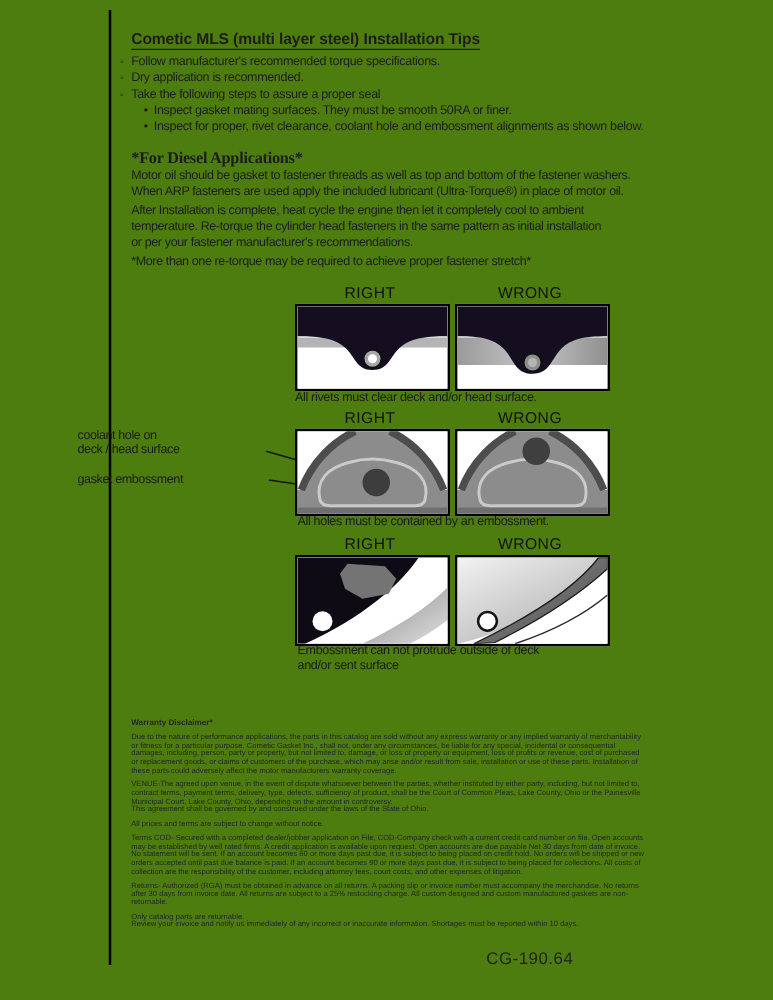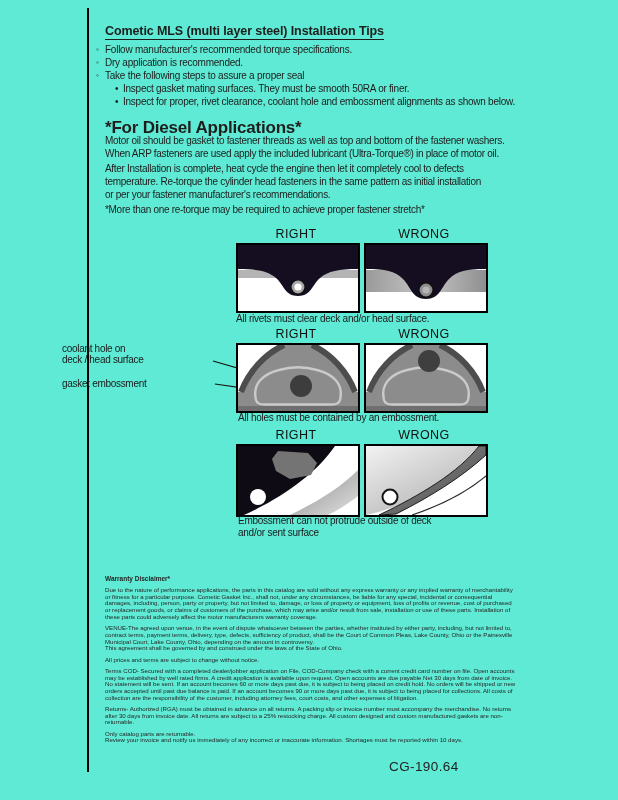--- a/index.html
+++ b/index.html
@@ -1,27 +1,27 @@
 <!DOCTYPE html>
 <html><head>
 <meta charset="utf-8">
 <style>
   html,body{margin:0;padding:0;background:#ffffff;}
-  .page{position:relative;width:618px;height:800px;background:#5eead4;overflow:hidden;
+  .page{position:relative;width:618px;height:800px;background:#4d7c0f;overflow:hidden;
         font-family:"Liberation Sans",sans-serif;color:#1d1d1d;}
   .abs{position:absolute;}
   .rule-left{left:87px;top:8px;width:2px;height:764px;background:#000;}
   .title{left:105px;top:24px;font-size:12.5px;font-weight:bold;letter-spacing:-0.1px;
          border-bottom:1.5px solid #1d1d1d;padding-bottom:1px;}
   .tips{left:96px;top:43px;width:470px;font-size:10px;letter-spacing:-0.25px;line-height:13px;}
   .b-row{display:flex;}
   .b-mark{width:9px;flex:0 0 9px;font-size:8.5px;line-height:13px;color:#1d1d1d;}
   .sub{margin-left:19px;}
   .sub .b-mark{width:8px;flex:0 0 8px;font-size:10px;}
-  .h-diesel{left:105px;top:118px;font-size:17px;font-weight:bold;letter-spacing:-0.2px;}
+  .h-diesel{left:105px;top:118px;font-size:13px;font-weight:bold;letter-spacing:-0.2px;font-family:Liberation Serif, serif;}
   .para{left:105px;width:460px;font-size:10px;letter-spacing:-0.3px;line-height:12.8px;white-space:pre-line;}
   .p1{top:135px;} .p2{top:163px;} .note{top:204px;white-space:normal;}
   .dlabel{width:120px;text-align:center;font-size:12.5px;letter-spacing:0.4px;color:#111;}
   .panel{width:120px;border:2.5px solid #000;display:block;background:#fff;}
   .panel svg{display:block;}
   .caption{font-size:10px;letter-spacing:-0.25px;line-height:12px;color:#1b1b1b;white-space:pre-line;}
   .callout{right:406px;width:150px;font-size:10px;letter-spacing:-0.3px;
            line-height:11px;color:#1b1b1b;white-space:pre-line;}
   .warranty{left:105px;top:575px;width:411px;color:#262626;}
   .warranty h3{margin:0 0 5px 0;font-size:6.5px;font-weight:bold;}
@@ -57,21 +57,21 @@
     </div>
     <div class="b-row sub">
       <span class="b-mark">•</span>
       <span>Inspect for proper, rivet clearance, coolant hole and embossment alignments as shown below.</span>
     </div>
   </div>
 
   <div class="abs h-diesel">*For Diesel Applications*</div>
   <div class="abs para p1">Motor oil should be gasket to fastener threads as well as top and bottom of the fastener washers.
 When ARP fasteners are used apply the included lubricant (Ultra-Torque®) in place of motor oil.</div>
-  <div class="abs para p2">After Installation is complete, heat cycle the engine then let it completely cool to defects
+  <div class="abs para p2">After Installation is complete, heat cycle the engine then let it completely cool to ambient
 temperature. Re-torque the cylinder head fasteners in the same pattern as initial installation
 or per your fastener manufacturer's recommendations.</div>
   <div class="abs para note">*More than one re-torque may be required to achieve proper fastener stretch*</div>
 
   <div class="abs dlabel" style="left:236px;top:227px">RIGHT</div>
   <div class="abs dlabel" style="left:364px;top:227px">WRONG</div>
 
   <div class="abs panel" style="left:236px;top:243px">
     <svg width="120" height="66" viewBox="0 0 120 66">
       <rect width="120" height="66" fill="#ffffff"></rect>

